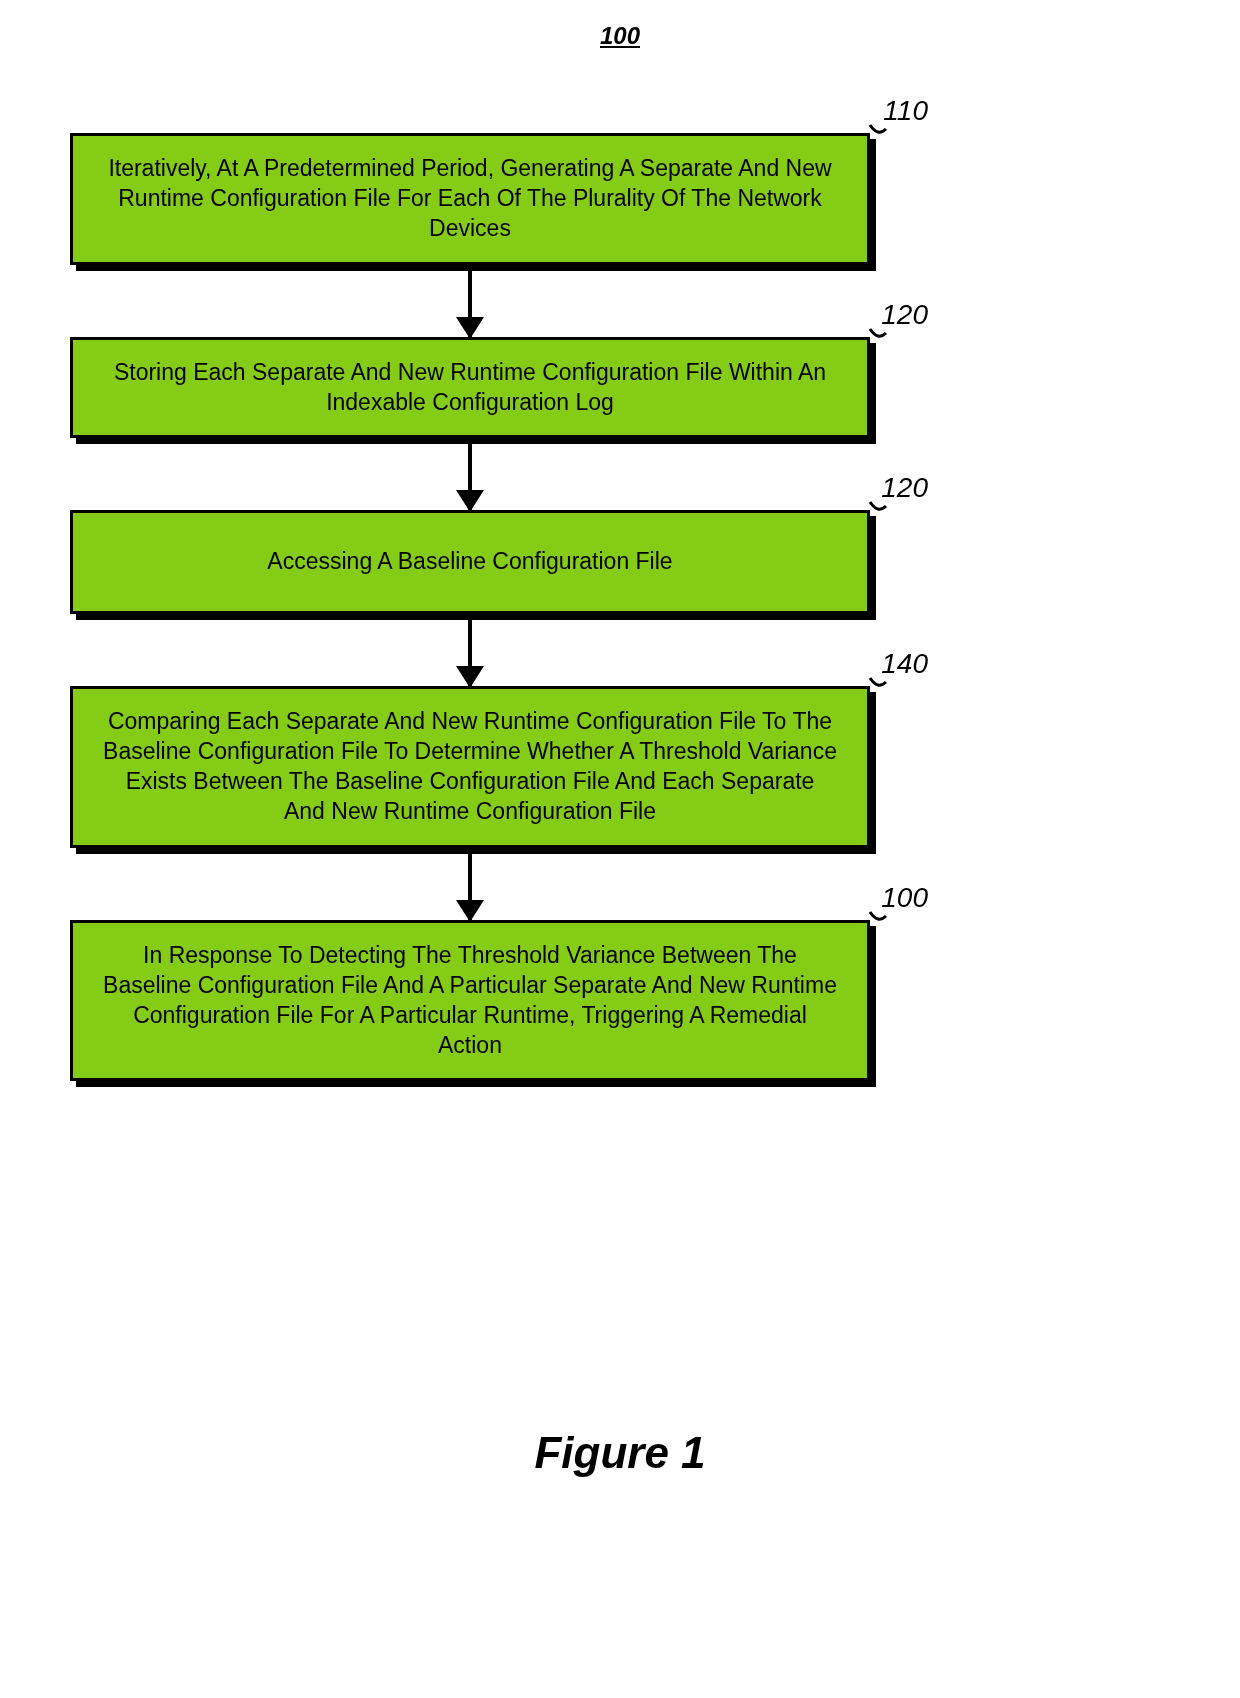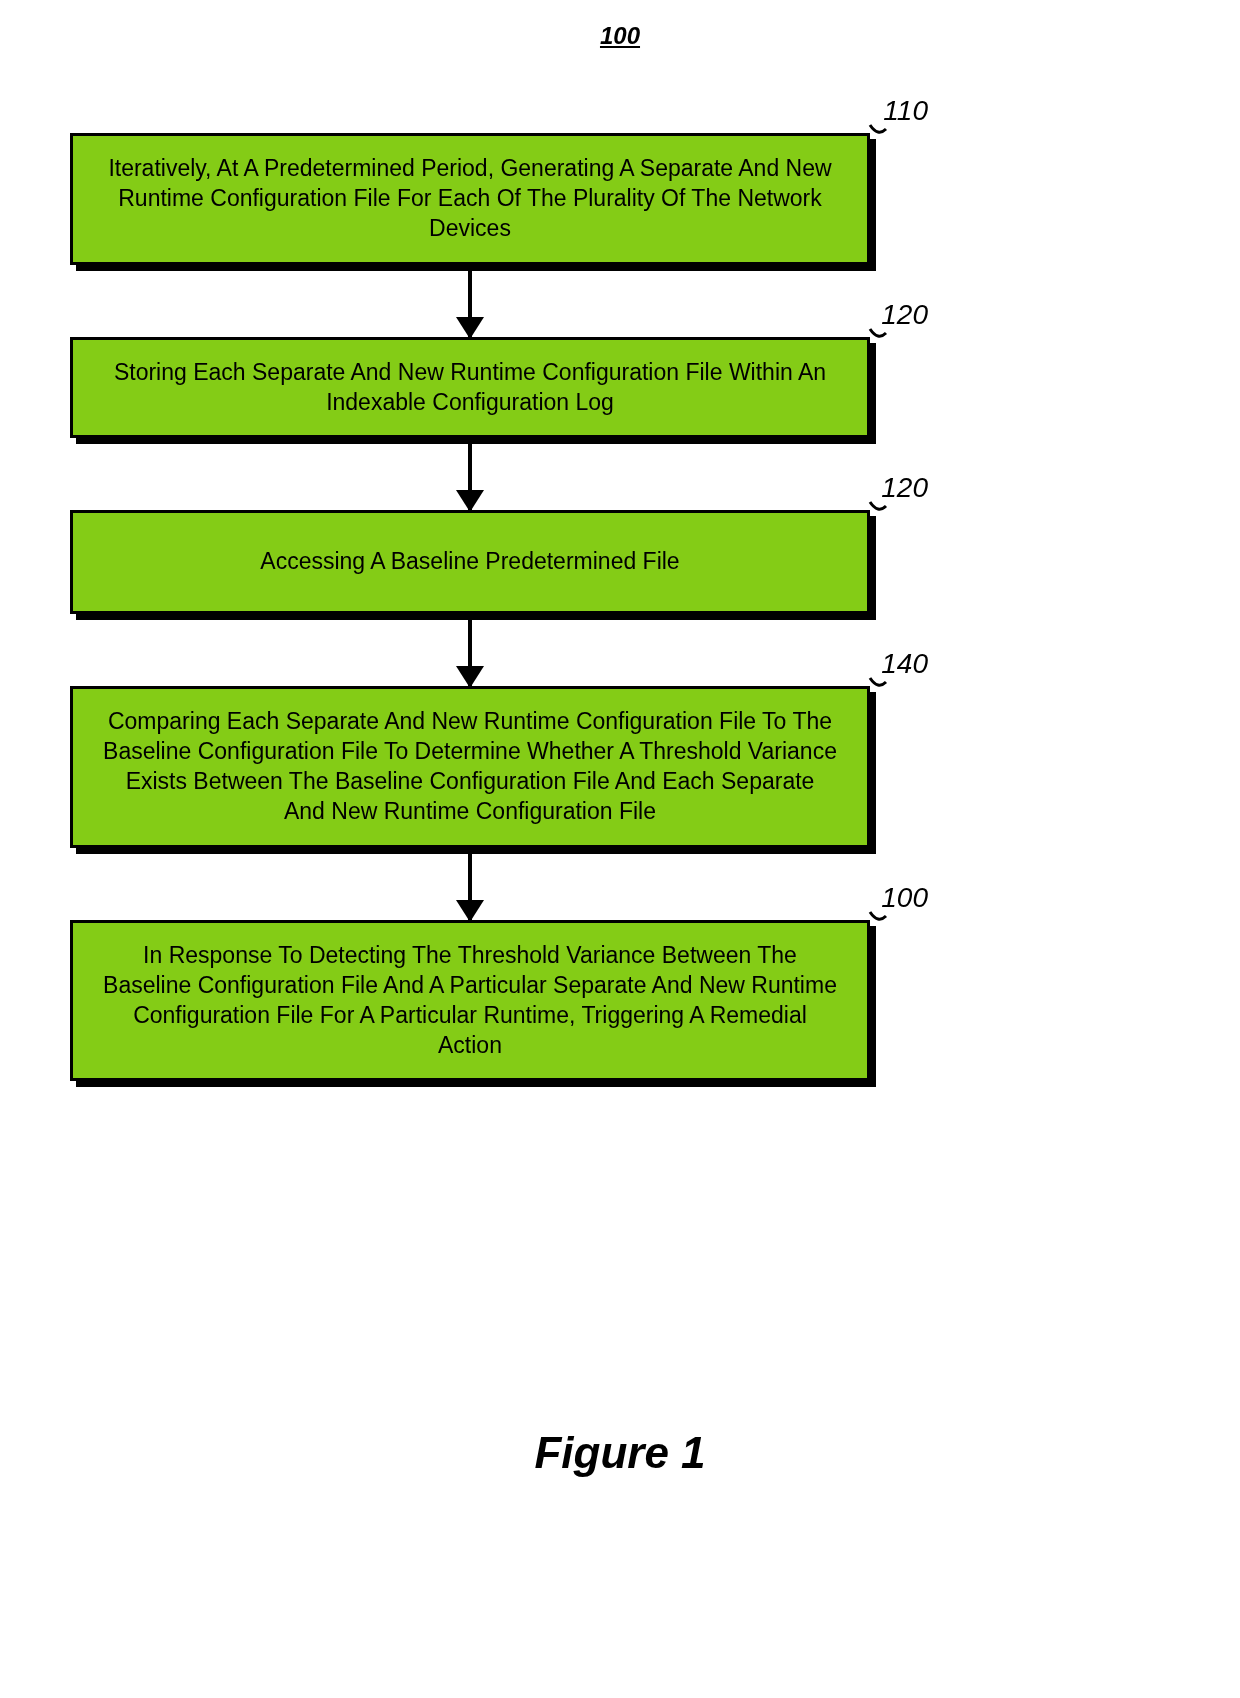--- a/index.html
+++ b/index.html
@@ -137,21 +137,21 @@
 
   <div class="step-wrap">
     <div class="ref-label">120</div>
     <div class="ref-tick">
       <svg viewBox="0 0 20 20">
           <path d="M2 2 Q10 14 18 6" fill="none" stroke="#000" stroke-width="3"></path>
         </svg>
     </div>
     <div class="step-shadow"></div>
     <div class="step-box" style="padding:34px 30px">
-      <span>Accessing A Baseline Predetermined File</span>
+      <span>Accessing A Baseline Configuration File</span>
     </div>
   </div>
 
   <div class="arrow" style="height:72px"></div>
 
   <div class="step-wrap">
     <div class="ref-label">140</div>
     <div class="ref-tick">
       <svg viewBox="0 0 20 20">
           <path d="M2 2 Q10 14 18 6" fill="none" stroke="#000" stroke-width="3"></path>

